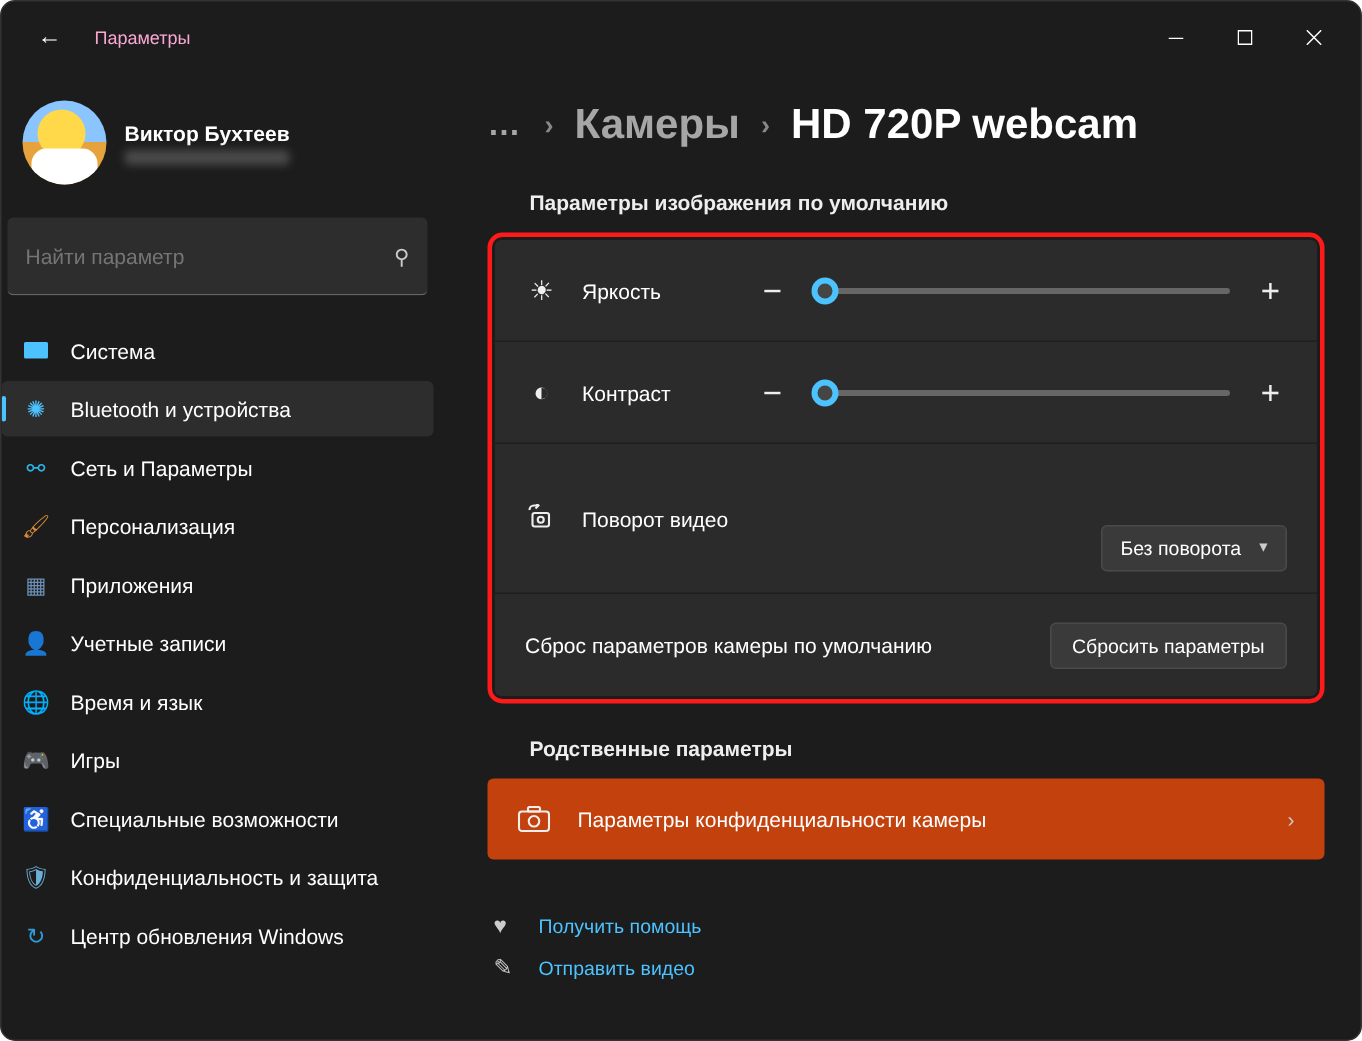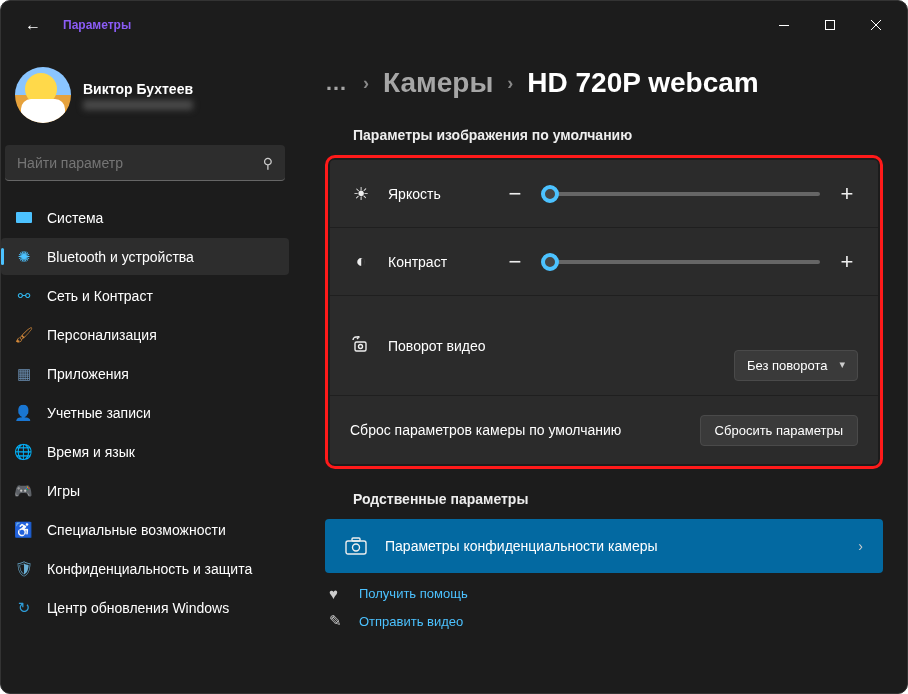--- a/index.html
+++ b/index.html
@@ -6,42 +6,42 @@
   body { background: #fff; }
   .window {
     width: 908px; height: 694px; background: #1c1c1c; border-radius: 10px; overflow: hidden;
     display: flex; flex-direction: column; color: #fff; position: relative; border: 1px solid #333;
   }
   .titlebar {
     height: 48px; display: flex; align-items: center; padding: 0 8px; justify-content: space-between;
   }
   .titlebar-left { display: flex; align-items: center; gap: 18px; padding-left: 12px;}
   .back-arrow { font-size: 16px; color: #fff; cursor: pointer; width:24px; text-align:center;}
-  .title { font-size: 12px; color: #8b5cf6; font-weight: bold; }
+  .title { font-size: 12px; color: #f9a8d4; }
   .win-controls { display: flex; }
   .win-btn { width: 46px; height: 32px; display:flex; align-items:center; justify-content:center; color:#fff; font-size:10px;}
   .content { flex:1; display:flex; overflow:hidden;}
   .sidebar { width: 300px; padding: 0 12px 12px 0; overflow:hidden;}
   .profile { display:flex; align-items:center; gap:12px; padding: 18px 12px 22px 14px;}
   .avatar {
     width:56px; height:56px; border-radius:50%; background: linear-gradient(#8ac5ff 50%, #e6a23c 50%);
     position:relative; overflow:hidden; flex-shrink:0;
   }
   .avatar::after{
     content:""; position:absolute; left:10px; top:6px; width:32px; height:32px; border-radius:50%;
     background:#ffd94a;
   }
   .avatar::before{
     content:""; position:absolute; left:6px; bottom:-6px; width:44px; height:30px; border-radius:10px 10px 0 0;
     background:#fff; z-index:2;
   }
   .profile-name { font-size:14px; font-weight:600;}
   .profile-sub { height:10px; width:110px; background:#4a4a4a; border-radius:3px; filter:blur(3px); margin-top:3px;}
   .searchbox {
-    display:flex; align-items:center; background:#2d2d2d; border-radius:4px; height:36px;
+    display:flex; align-items:center; background:#2d2d2d; border-radius:4px; height:52px;
     padding:0 12px; margin: 0 4px 18px 4px; border-bottom:1px solid #666;
   }
   .searchbox input{
     flex:1; background:transparent; border:none; outline:none; color:#ccc; font-size:14px;
   }
   .search-icon{ color:#ccc; font-size:14px;}
   .nav { list-style:none; }
   .nav-item {
     display:flex; align-items:center; gap:14px; padding:0 14px; height:37px; border-radius:4px;
     font-size:14px; cursor:pointer; margin-bottom:2px;
@@ -86,22 +86,22 @@
   .dropdown-btn{
     background:#3a3a3a; border:1px solid #4a4a4a; border-radius:4px; padding:7px 12px;
     font-size:13px; color:#fff; display:flex; gap:12px; margin-left:auto; cursor:pointer;margin-top:40px;
   }
   .reset-btn{
     background:#3a3a3a; border:1px solid #4a4a4a; border-radius:4px; padding:7px 14px;
     font-size:13px; color:#fff; margin-left:auto; cursor:pointer;
   }
   .row.reset .row-label{min-width:auto;}
   .related-card{
-    background:#0369a1; border-radius:4px; display:flex; align-items:center; padding:18px 20px; gap:18px;
-    cursor:pointer; margin-bottom:12px;
+    background:#c2410c; border-radius:4px; display:flex; align-items:center; padding:18px 20px; gap:18px;
+    cursor:pointer; margin-bottom:36px;
   }
   .chevron{margin-left:auto; color:#ccc; font-size:14px;}
   .footer-links{display:flex; flex-direction:column; gap:10px; padding-left:4px;}
   .footer-link{display:flex; align-items:center; gap:12px; font-size:13px; color:#4cc2ff; cursor:pointer;}
   .footer-link .fl-icon{color:#ccc; width:18px; font-size:15px;}
   svg{display:block;}
 </style>
 </head>
 <body>
 
@@ -153,21 +153,21 @@
               <span class="ic-system"></span>
             </span>
           <span>Система</span>
         </li>
         <li class="nav-item active">
           <span class="nav-icon ic-bt">✺</span>
           <span>Bluetooth и устройства</span>
         </li>
         <li class="nav-item">
           <span class="nav-icon ic-net">⚯</span>
-          <span>Сеть и Контраст</span>
+          <span>Сеть и Параметры</span>
         </li>
         <li class="nav-item">
           <span class="nav-icon ic-pers">🖌</span>
           <span>Персонализация</span>
         </li>
         <li class="nav-item">
           <span class="nav-icon ic-apps">▦</span>
           <span>Приложения</span>
         </li>
         <li class="nav-item">

